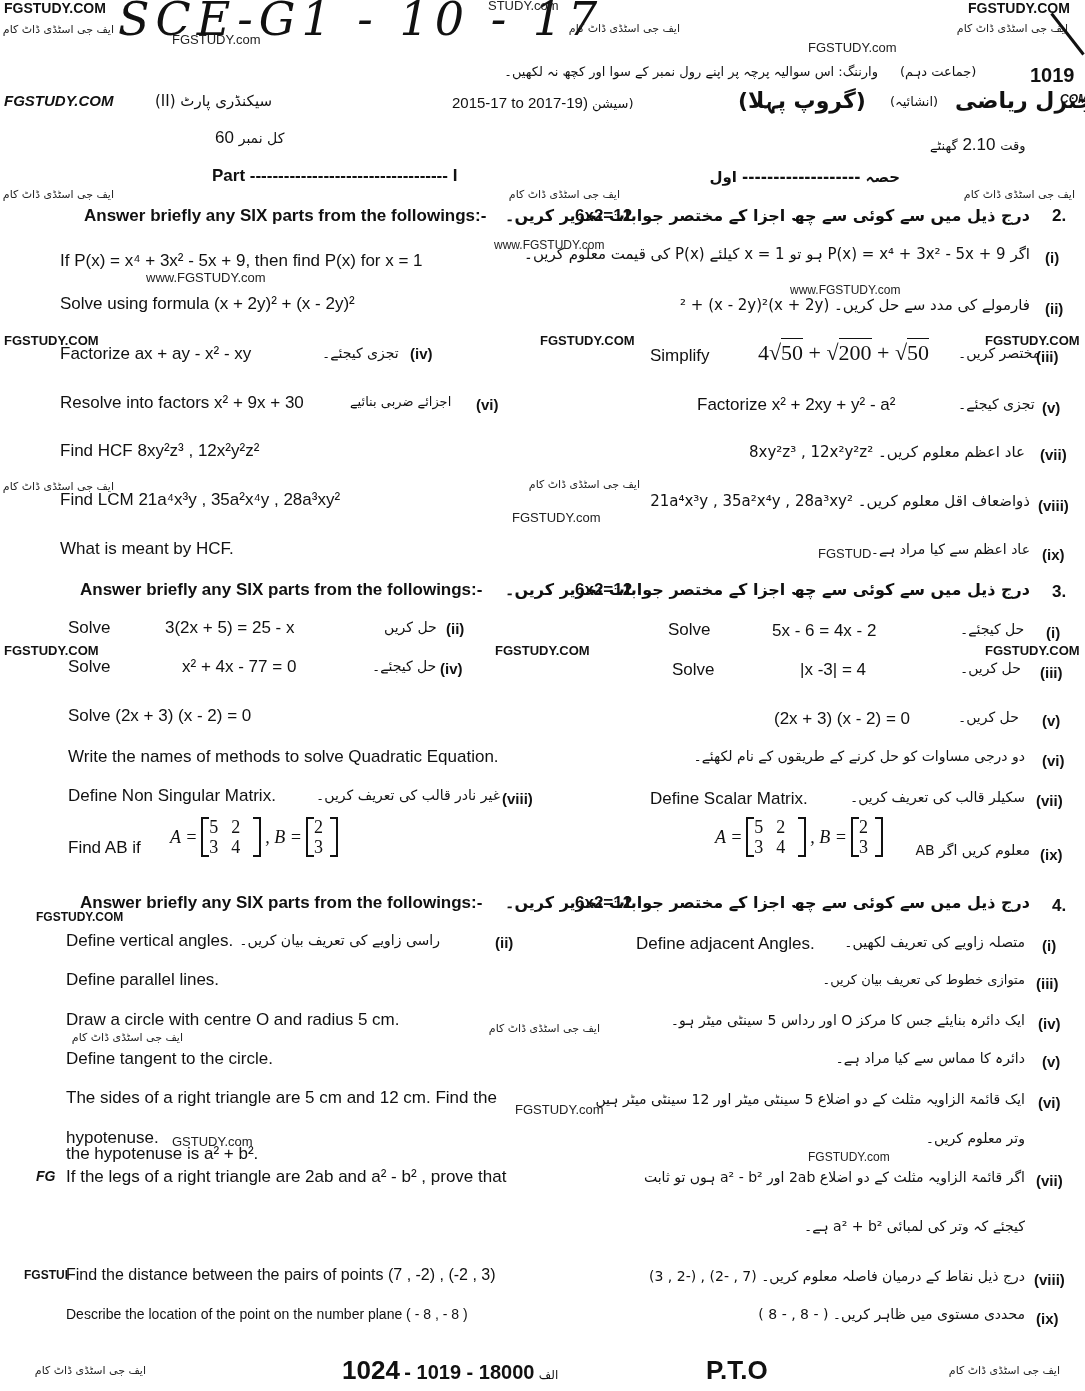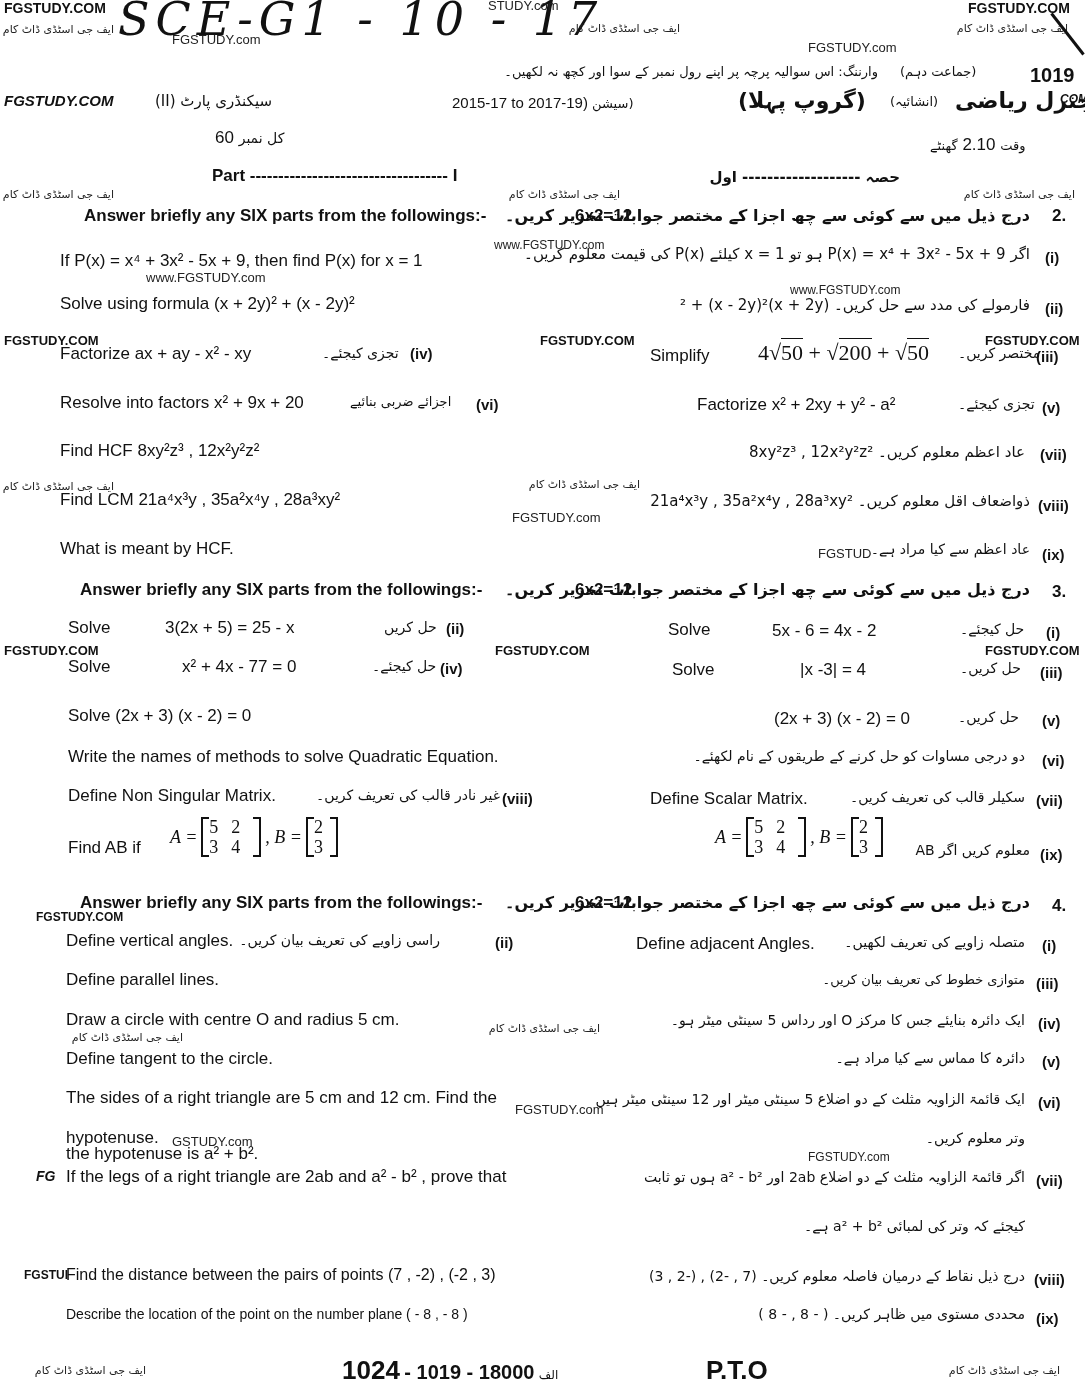--- a/index.html
+++ b/index.html
@@ -86,21 +86,21 @@
 <div class="abs wm" style="left:985px;top:333px;font-size:13px;">FGSTUDY.COM</div>
 <div class="abs q" style="left:60px;top:344px;">Factorize   ax + ay - x² - xy</div>
 <div class="abs ur" style="left:322px;top:345px;font-size:14px;">تجزی کیجئے۔</div>
 <div class="abs num" style="left:410px;top:345px;">(iv)</div>
 
 <div class="abs q" style="left:650px;top:346px;">Simplify</div>
 <div class="abs sqrt" style="left:740px;top:340px;margin-left:18px;">4√<span class="ov">50</span> + √<span class="ov">200</span> + √<span class="ov">50</span></div>
 <div class="abs ur" style="left:958px;top:345px;font-size:14px;">مختصر کریں۔</div>
 <div class="abs num" style="left:1036px;top:348px;">(iii)</div>
 
-<div class="abs q" style="left:60px;top:393px;">Resolve into factors x² + 9x + 20</div>
+<div class="abs q" style="left:60px;top:393px;">Resolve into factors x² + 9x + 30</div>
 <div class="abs ur" style="left:350px;top:394px;font-size:13px;">اجزائے ضربی بنائیے</div>
 <div class="abs num" style="left:476px;top:396px;">(vi)</div>
 <div class="abs q" style="left:697px;top:395px;">Factorize  x² + 2xy + y² - a²</div>
 <div class="abs ur" style="left:958px;top:396px;font-size:14px;">تجزی کیجئے۔</div>
 <div class="abs num" style="left:1042px;top:399px;">(v)</div>
 
 <div class="abs q" style="left:60px;top:441px;">Find HCF  8xy²z³ , 12x²y²z²</div>
 <div class="abs ur q" style="left:700px;top:443px;width:325px;text-align:right;font-size:15px;">عاد اعظم معلوم کریں۔ 8xy²z³ , 12x²y²z²</div>
 <div class="abs num" style="left:1040px;top:446px;">(vii)</div>
 

